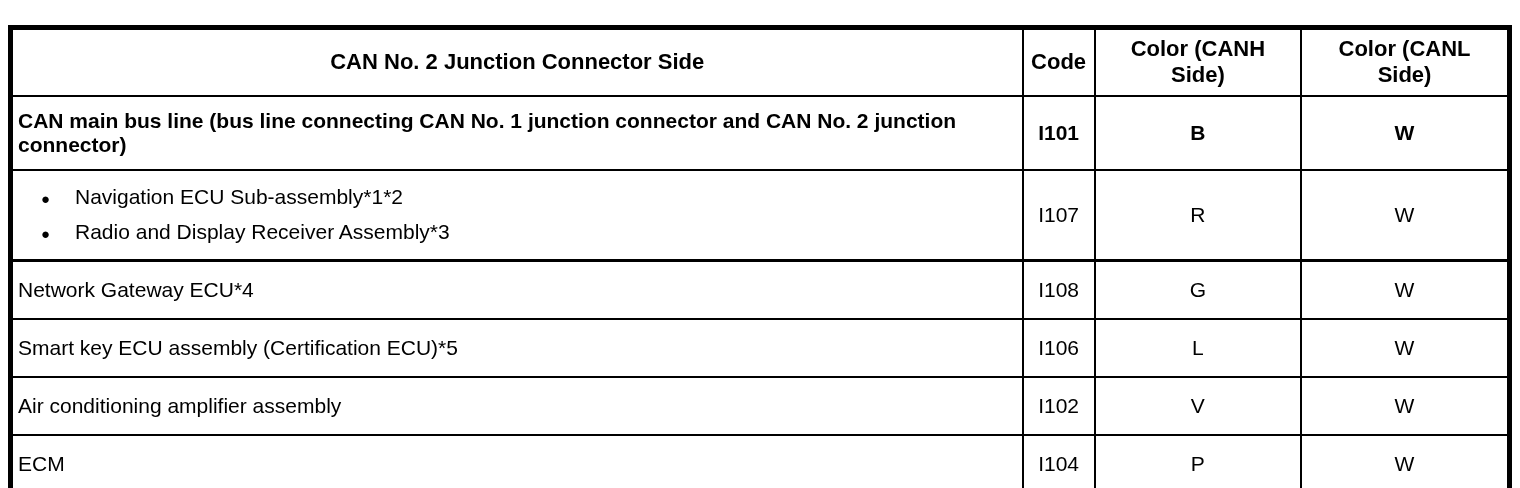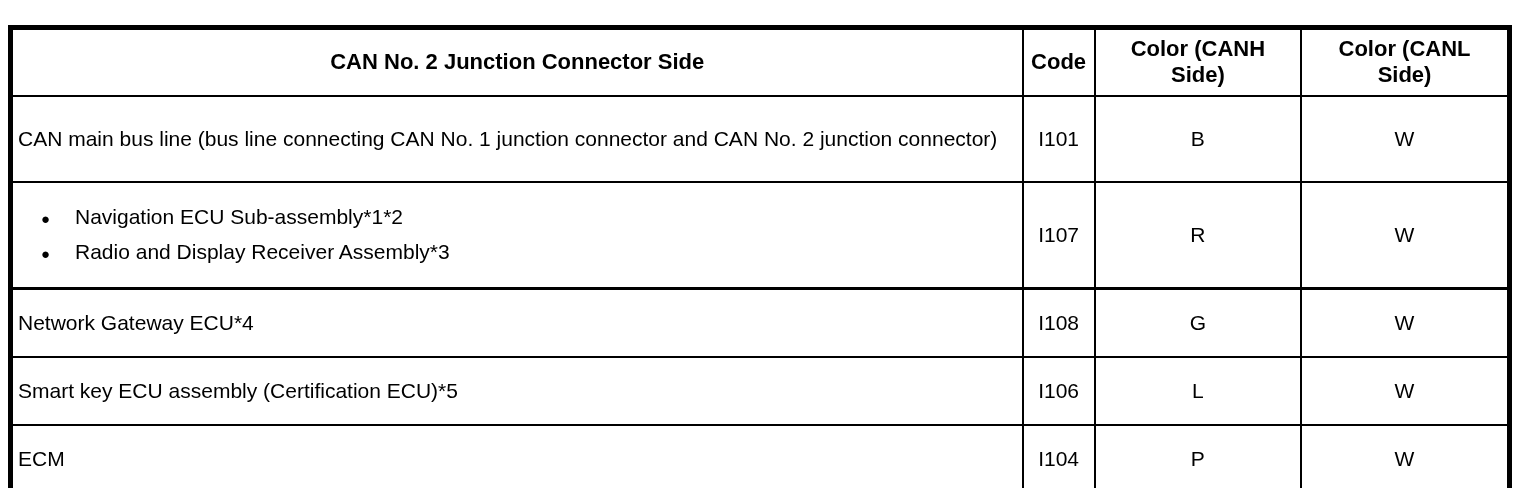--- a/index.html
+++ b/index.html
@@ -48,21 +48,21 @@
     line-height: 26px;
     text-align: center;
     vertical-align: middle;
     border-bottom: 4px solid #000000;
     padding: 0;
   }
   thead th .hwrap {
     max-width: 180px;
     margin: 0 auto;
   }
-  tbody tr:nth-child(1) { height: 64px; }
+  tbody tr:nth-child(1) { height: 64px; font-weight: bold; }
   tbody tr:nth-child(2) { height: 78px; }
   tbody tr:nth-child(n+3) { height: 41px; }
 
   td.desc {
     text-align: left;
     vertical-align: middle;
     padding: 2px 6px 2px 5px;
   }
   td.center {
     text-align: center;
@@ -139,20 +139,26 @@
           <td class="center canh">G</td>
           <td class="center canl">W</td>
         </tr>
         <tr>
           <td class="desc"><span>Smart key ECU assembly (Certification ECU)*5</span></td>
           <td class="center code">I106</td>
           <td class="center canh">L</td>
           <td class="center canl">W</td>
         </tr>
         <tr>
+          <td class="desc"><span>Air conditioning amplifier assembly</span></td>
+          <td class="center code">I102</td>
+          <td class="center canh">V</td>
+          <td class="center canl">W</td>
+        </tr>
+        <tr>
           <td class="desc"><span>ECM</span></td>
           <td class="center code">I104</td>
           <td class="center canh">P</td>
           <td class="center canl">W</td>
         </tr>
       </tbody>
   </table>
 </div>
 
 </body></html>

